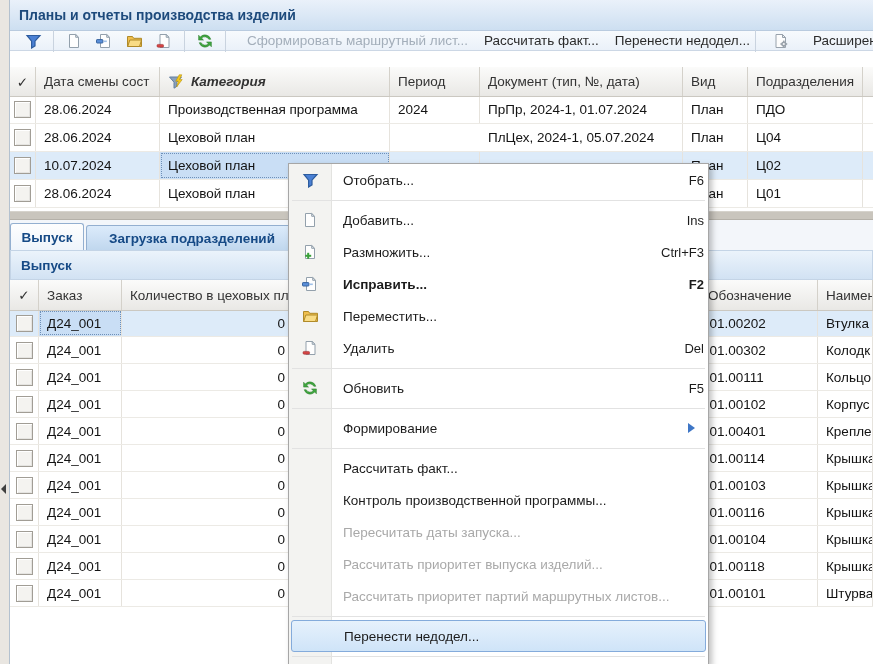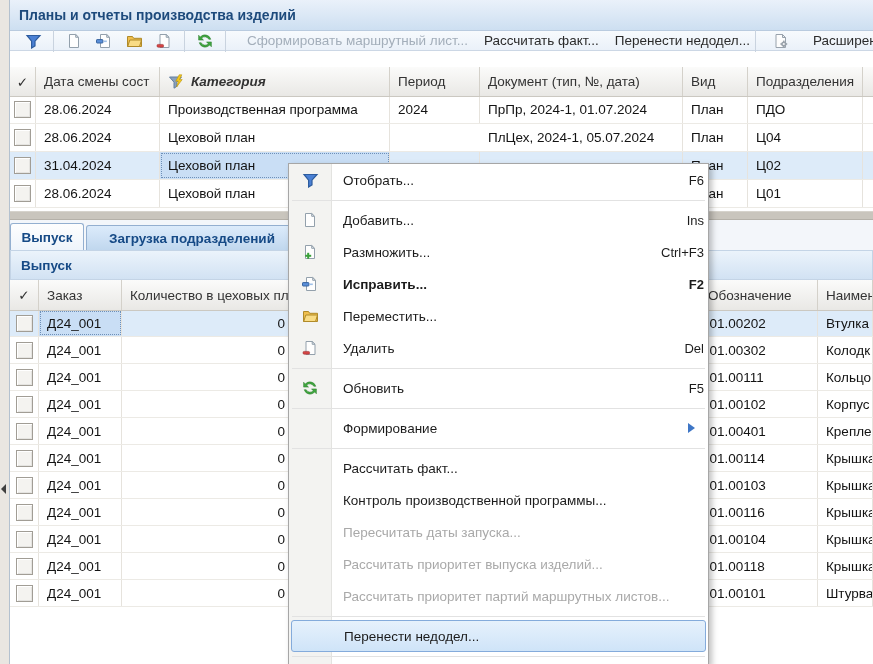--- a/index.html
+++ b/index.html
@@ -204,21 +204,21 @@
       <div class="cell pt-c1">28.06.2024</div>
       <div class="cell pt-c2">Цеховой план</div>
       <div class="cell pt-c4">ПлЦех, 2024-1, 05.07.2024</div>
       <div class="cell pt-c5">План</div>
       <div class="cell pt-c6">Ц04</div>
     </div>
     <div class="trow sel">
       <div class="cell cbc pt-c0">
         <span class="cb"></span>
       </div>
-      <div class="cell pt-c1">31.04.2024</div>
+      <div class="cell pt-c1">10.07.2024</div>
       <div class="cell pt-c2 focus">Цеховой план</div>
       <div class="cell pt-c3"></div>
       <div class="cell pt-c4"></div>
       <div class="cell pt-c5">План</div>
       <div class="cell pt-c6">Ц02</div>
     </div>
     <div class="trow">
       <div class="cell cbc pt-c0">
         <span class="cb"></span>
       </div>

